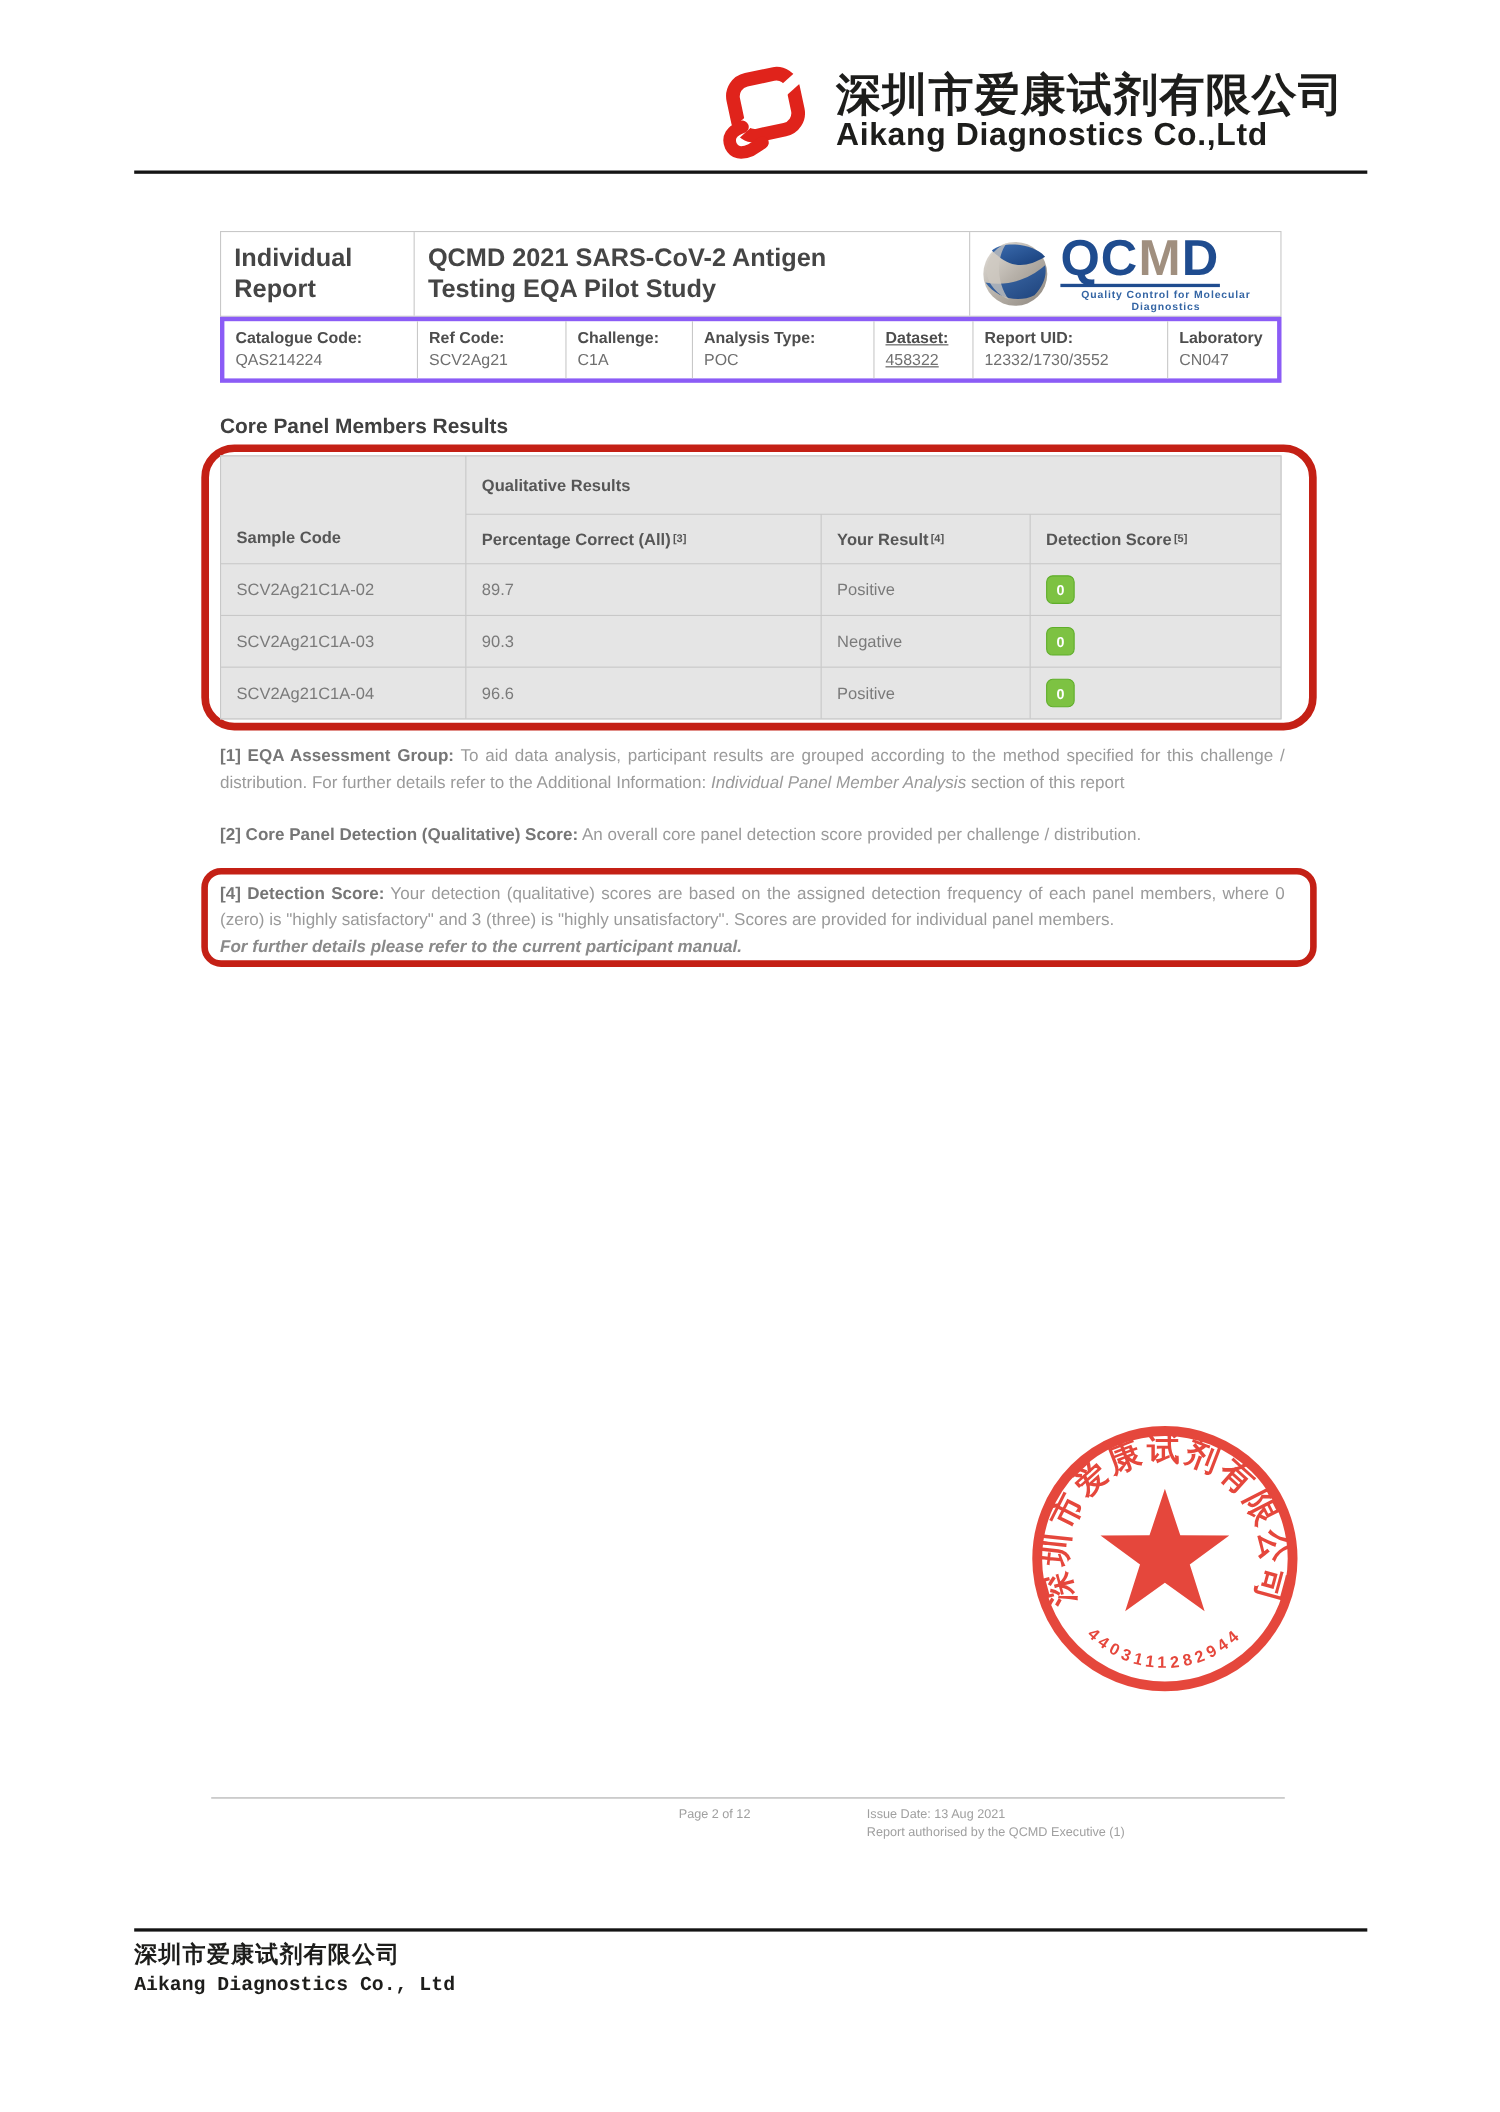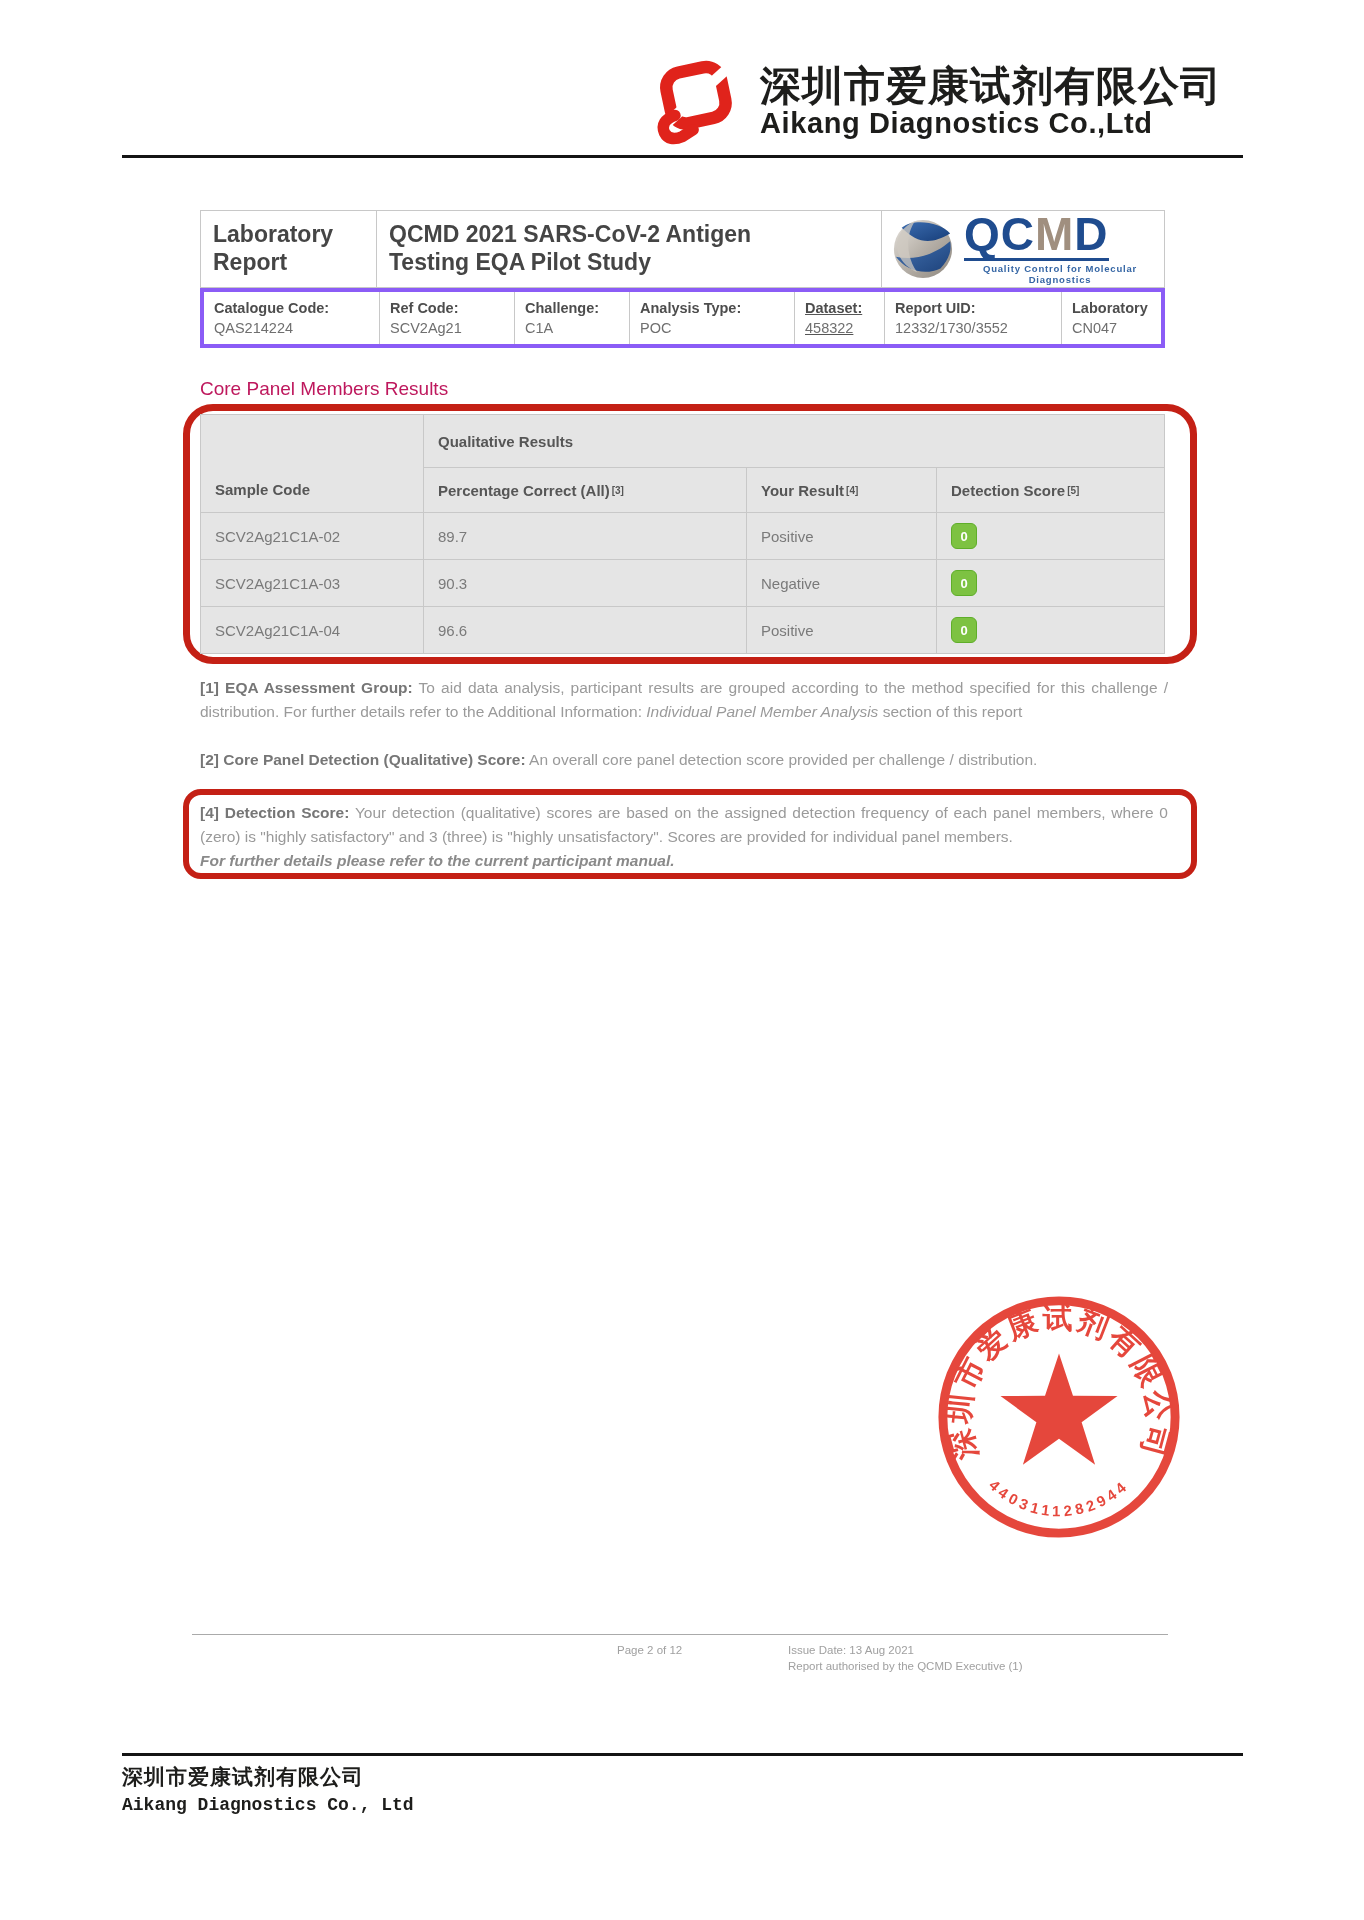--- a/index.html
+++ b/index.html
@@ -34,21 +34,21 @@
   .meta-table{position:absolute;left:200px;top:288px;width:965px;height:60px;
               border:4px solid #8b5cf6;display:flex;box-sizing:border-box;}
   .meta-cell{box-sizing:border-box;padding:8px 10px;display:flex;flex-direction:column;gap:4px;}
   .meta-cell + .meta-cell{border-left:1px solid #c8c8c8;}
   .meta-label{font-size:14.5px;font-weight:bold;color:#4d4d4d;white-space:nowrap;}
   .meta-value{font-size:14.5px;color:#6f6f6f;white-space:nowrap;}
   .mw0{width:175px;} .mw1{width:135px;} .mw2{width:115px;} .mw3{width:165px;}
   .mw4{width:90px;text-decoration:underline;} .mw5{width:177px;} .mw6{flex:1;}
 
   
-  .section-title{position:absolute;left:200px;top:378px;font-size:19px;font-weight:normal;color:#be185d;}
+  .section-title{position:absolute;left:200px;top:378px;font-size:19px;font-weight:bold;color:#404040;}
   .annotation-box{position:absolute;border:7px solid #c42015;border-radius:30px;box-sizing:border-box;}
   .ann-results{left:183px;top:404px;width:1014px;height:260px;}
   .ann-footnote{left:183px;top:789px;width:1014px;height:90px;border-width:6px;border-radius:18px;}
 
   .results-grid{position:absolute;left:200px;top:414px;width:965px;
                 display:grid;grid-template-columns:222px 322px 189px 1fr;
                 grid-template-rows:52px 44px 46px 46px 46px;
                 background:#c8c8c8;border:1px solid #c8c8c8;gap:1px;box-sizing:border-box;}
   .results-grid > div{background:#e5e5e5;box-sizing:border-box;display:flex;align-items:center;padding:0 14px;}
   .cell-sample-head{grid-row:1 / 3;align-items:flex-end !important;padding-bottom:14px !important;}
@@ -99,21 +99,21 @@
       <path d="M28 60 Q12 66 17 78 Q22 88 36 82 L47 75" fill="none" stroke="#e0231b" stroke-width="12" stroke-linecap="round"></path>
     </svg>
     <div class="brand-text">
       <div class="brand-zh">深圳市爱康试剂有限公司</div>
       <div class="brand-en">Aikang Diagnostics Co.,Ltd</div>
     </div>
   </div>
   <div class="top-rule"></div>
 
   <div class="rpt-table">
-    <div class="rpt-cell rpt-type">Laboratory Report</div>
+    <div class="rpt-cell rpt-type">Individual Report</div>
     <div class="rpt-cell rpt-title">
       <div class="rpt-title-inner">QCMD 2021 SARS-CoV-2 Antigen Testing EQA Pilot Study</div>
     </div>
     <div class="rpt-cell rpt-qcmd">
       <svg class="qcmd-globe" viewBox="0 0 64 64">
         <defs>
           <linearGradient id="gradSilver" x1="0" y1="0" x2="1" y2="1">
             <stop offset="0" stop-color="#e6e2dc"></stop>
               <stop offset="0.5" stop-color="#b7b1a9"></stop>
               <stop offset="1" stop-color="#8d867e"></stop>

